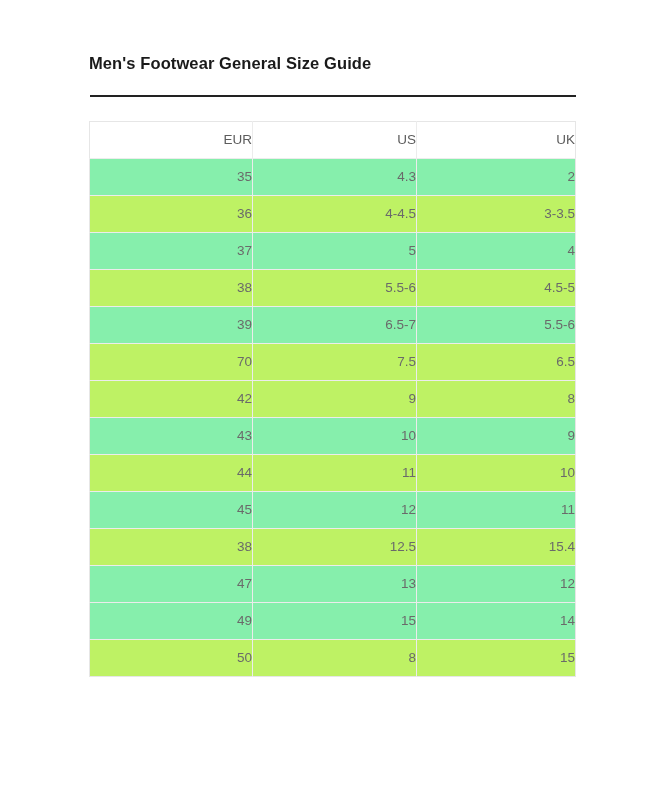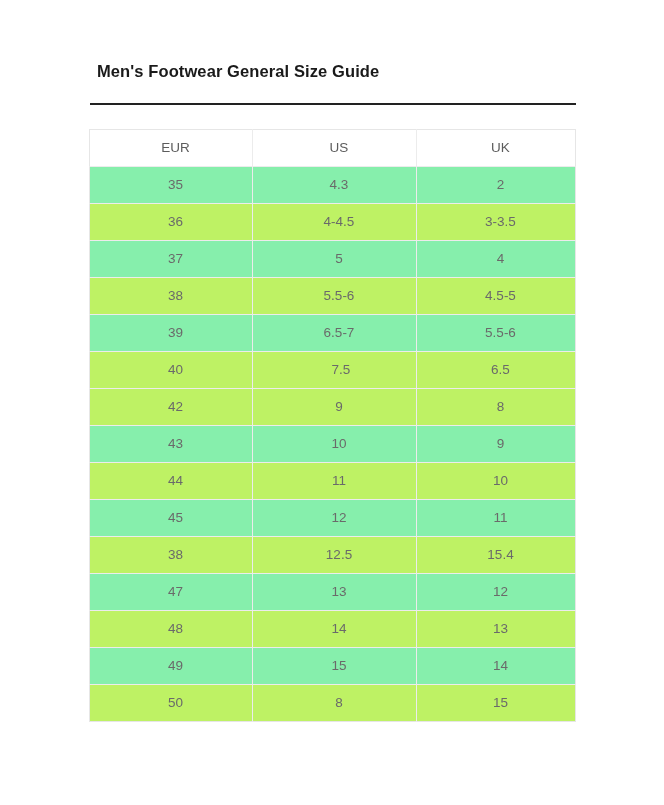--- a/index.html
+++ b/index.html
@@ -29,21 +29,21 @@
     top: 52px;
     width: 487px;
   }
 
   .page-title {
     font-size: 16.5px;
     font-weight: bold;
     color: #1a1a1a;
     letter-spacing: 0.1px;
     line-height: 22px;
-    margin: 8px;
+    margin: 0;
     padding: 0;
   }
 
   .title-rule {
     margin-top: 21px;
     width: 486px;
     height: 0;
     border: 0;
     border-top: 2px solid #222222;
   }
@@ -61,21 +61,21 @@
 
   table.size-table col.c-eur { width: 163px; }
   table.size-table col.c-us  { width: 164px; }
   table.size-table col.c-uk  { width: 159px; }
 
   table.size-table th,
   table.size-table td {
     height: 36px;
     box-sizing: border-box;
     padding: 0 0 0 9px;
-    text-align: center;
+    text-align: right;
     vertical-align: middle;
     font-size: 13.5px;
     font-weight: normal;
     line-height: 36px;
     white-space: pre;
     border-right: 1px solid #ececec;
     border-bottom: 1px solid #ececec;
   }
 
   table.size-table th:last-child,
@@ -148,21 +148,21 @@
               <td>38</td>
               <td>5.5-6</td>
               <td>4.5-5</td>
             </tr>
             <tr class="stripe">
               <td>39</td>
               <td>6.5-7</td>
               <td>5.5-6</td>
             </tr>
             <tr class="plain">
-              <td>40</td>
+              <td>70</td>
               <td> 7.5</td>
               <td>6.5</td>
             </tr>
             <tr class="plain">
               <td>42</td>
               <td>9</td>
               <td>8</td>
             </tr>
             <tr class="stripe">
               <td>43</td>
@@ -182,25 +182,20 @@
             <tr class="plain">
               <td>38</td>
               <td>12.5</td>
               <td>15.4</td>
             </tr>
             <tr class="stripe">
               <td>47</td>
               <td>13</td>
               <td>12</td>
             </tr>
-            <tr class="plain">
-              <td>48</td>
-              <td>14</td>
-              <td>13</td>
-            </tr>
             <tr class="stripe">
               <td>49</td>
               <td>15</td>
               <td>14</td>
             </tr>
             <tr class="plain">
               <td>50</td>
               <td>8</td>
               <td>15</td>
             </tr>

